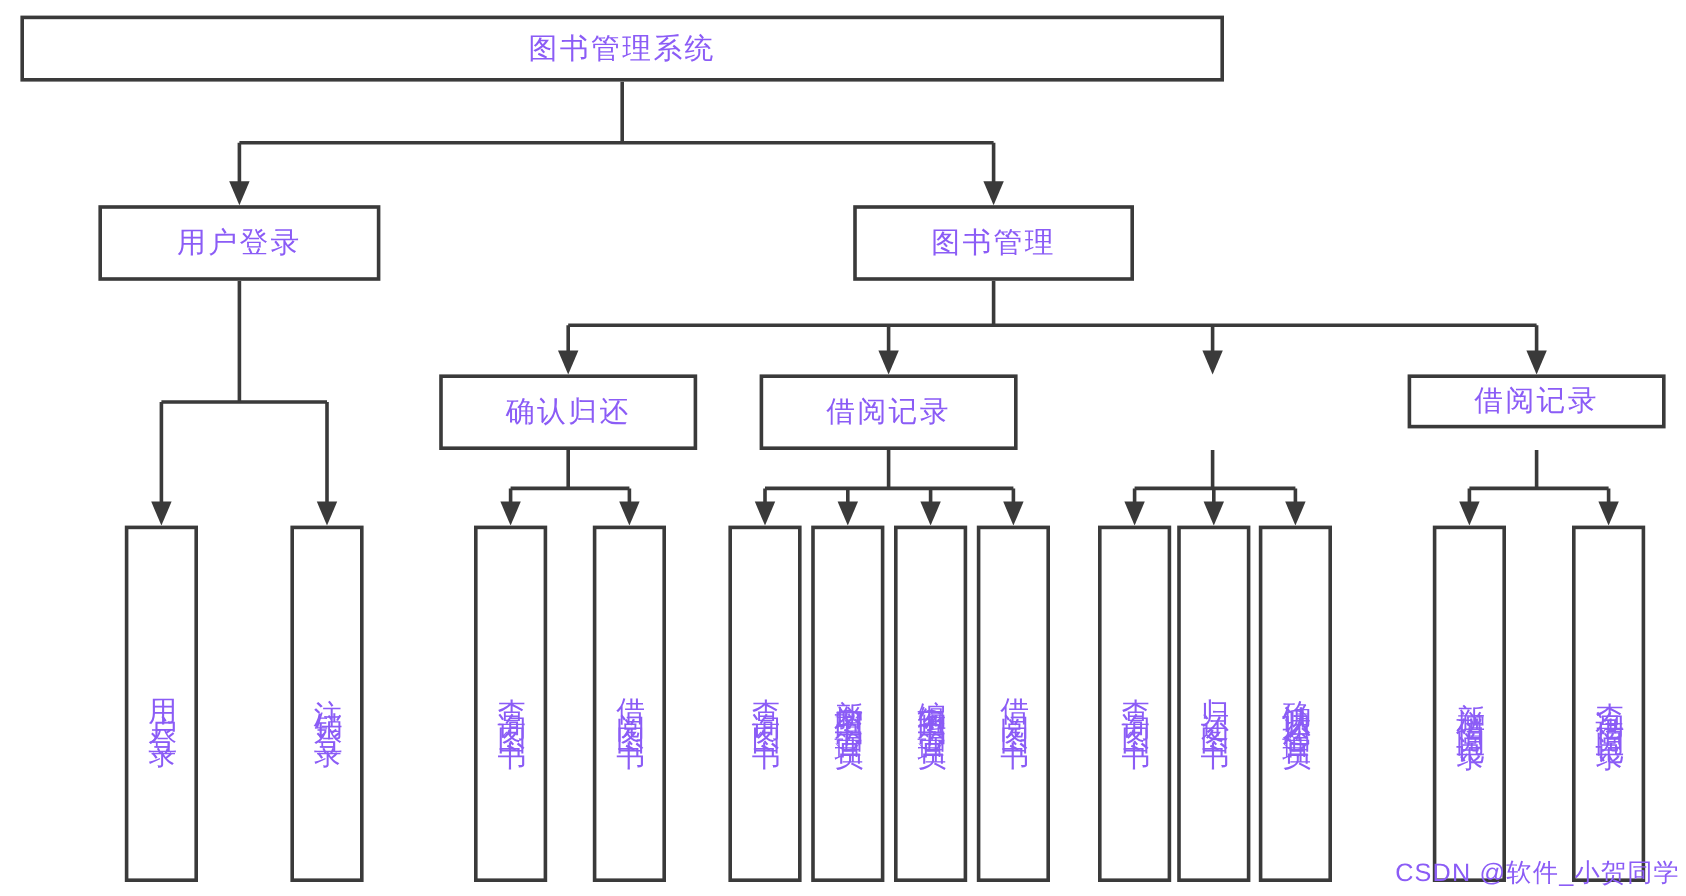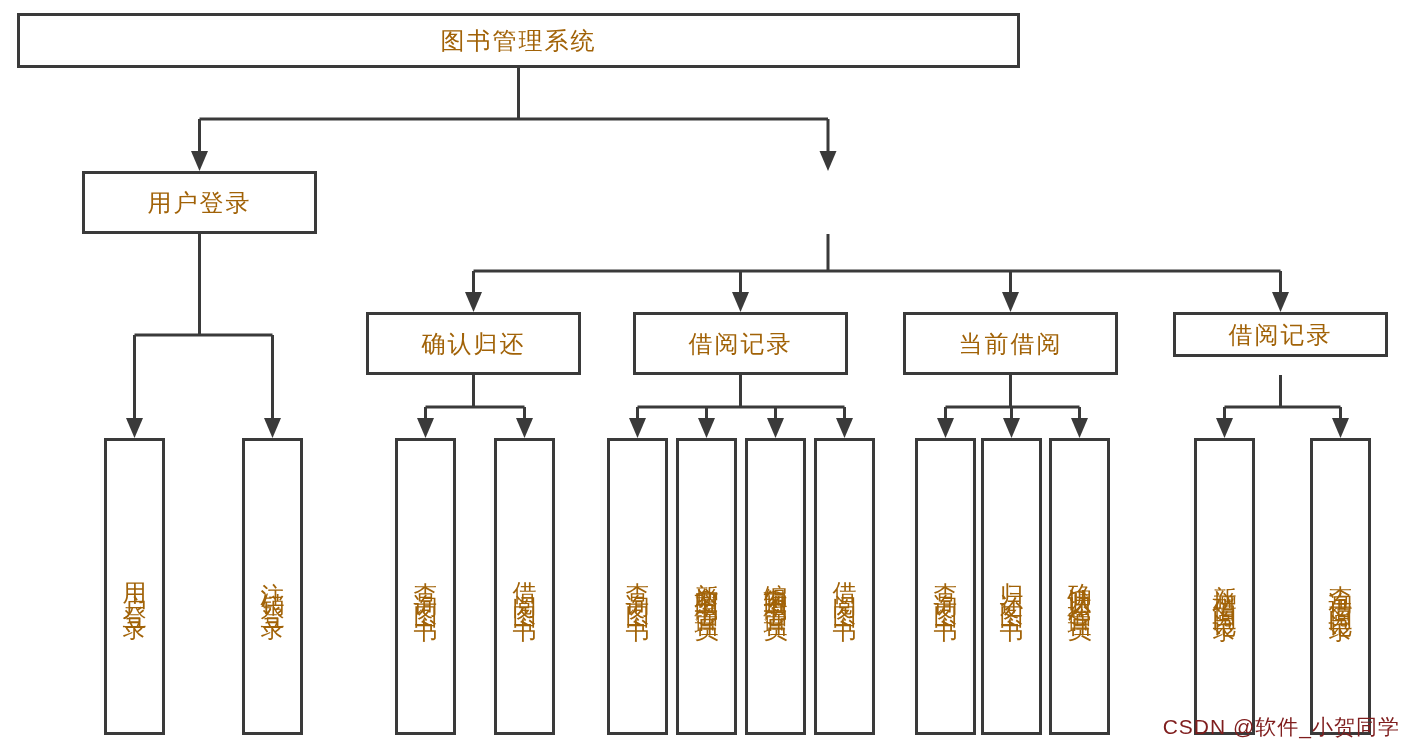--- a/index.html
+++ b/index.html
@@ -7,38 +7,38 @@
   .stage{position:relative;width:1405px;height:747px;background:#ffffff;overflow:hidden;}
   .connectors{position:absolute;left:0;top:0;width:1405px;height:747px;}
   .box{
     position:absolute;
     box-sizing:border-box;
     border:3px solid #3a3a3a;
     background:#ffffff;
     display:flex;
     align-items:center;
     justify-content:center;
-    color:#a16207;
+    color:#8b5cf6;
     font-size:24px;
     line-height:1;
   }
   .hbox span{letter-spacing:2px;white-space:nowrap;}
   .vbox span{
     writing-mode:vertical-rl;
     white-space:nowrap;
   }
   .v4 span{letter-spacing:12px;}
   .v6 span{letter-spacing:7px;}
   .v9 span{letter-spacing:5px;}
   .watermark{
     position:absolute;
     right:5px;
     bottom:6px;
     font-size:21px;
-    color:#7f1d1d;
+    color:#8b5cf6;
     letter-spacing:1px;
     z-index:5;
     white-space:nowrap;
   }
 </style>
 </head>
 <body>
 
 <div class="stage">
 
@@ -75,29 +75,29 @@
     </g>
   </svg>
 
   <div class="box hbox" style="left:17px;top:13px;width:1003px;height:55px">
     <span>图书管理系统</span>
   </div>
 
   <div class="box hbox" style="left:82px;top:171px;width:235px;height:63px">
     <span>用户登录</span>
   </div>
+  <div class="box hbox" style="left:711px;top:171px;width:234px;height:63px">
+    <span>图书管理</span>
+  </div>
 
   <div class="box hbox" style="left:366px;top:312px;width:215px;height:63px">
     <span>确认归还</span>
   </div>
   <div class="box hbox" style="left:633px;top:312px;width:215px;height:63px">
     <span>借阅记录</span>
-  </div>
-  <div class="box hbox" style="left:903px;top:312px;width:215px;height:63px">
-    <span>当前借阅</span>
   </div>
   <div class="box hbox" style="left:1173px;top:312px;width:215px;height:45px">
     <span>借阅记录</span>
   </div>
 
   <div class="box vbox v4" style="left:104px;top:438px;width:61px;height:297px">
     <span>用户登录</span>
   </div>
   <div class="box vbox v4" style="left:242px;top:438px;width:61px;height:297px">
     <span>注销登录</span>

